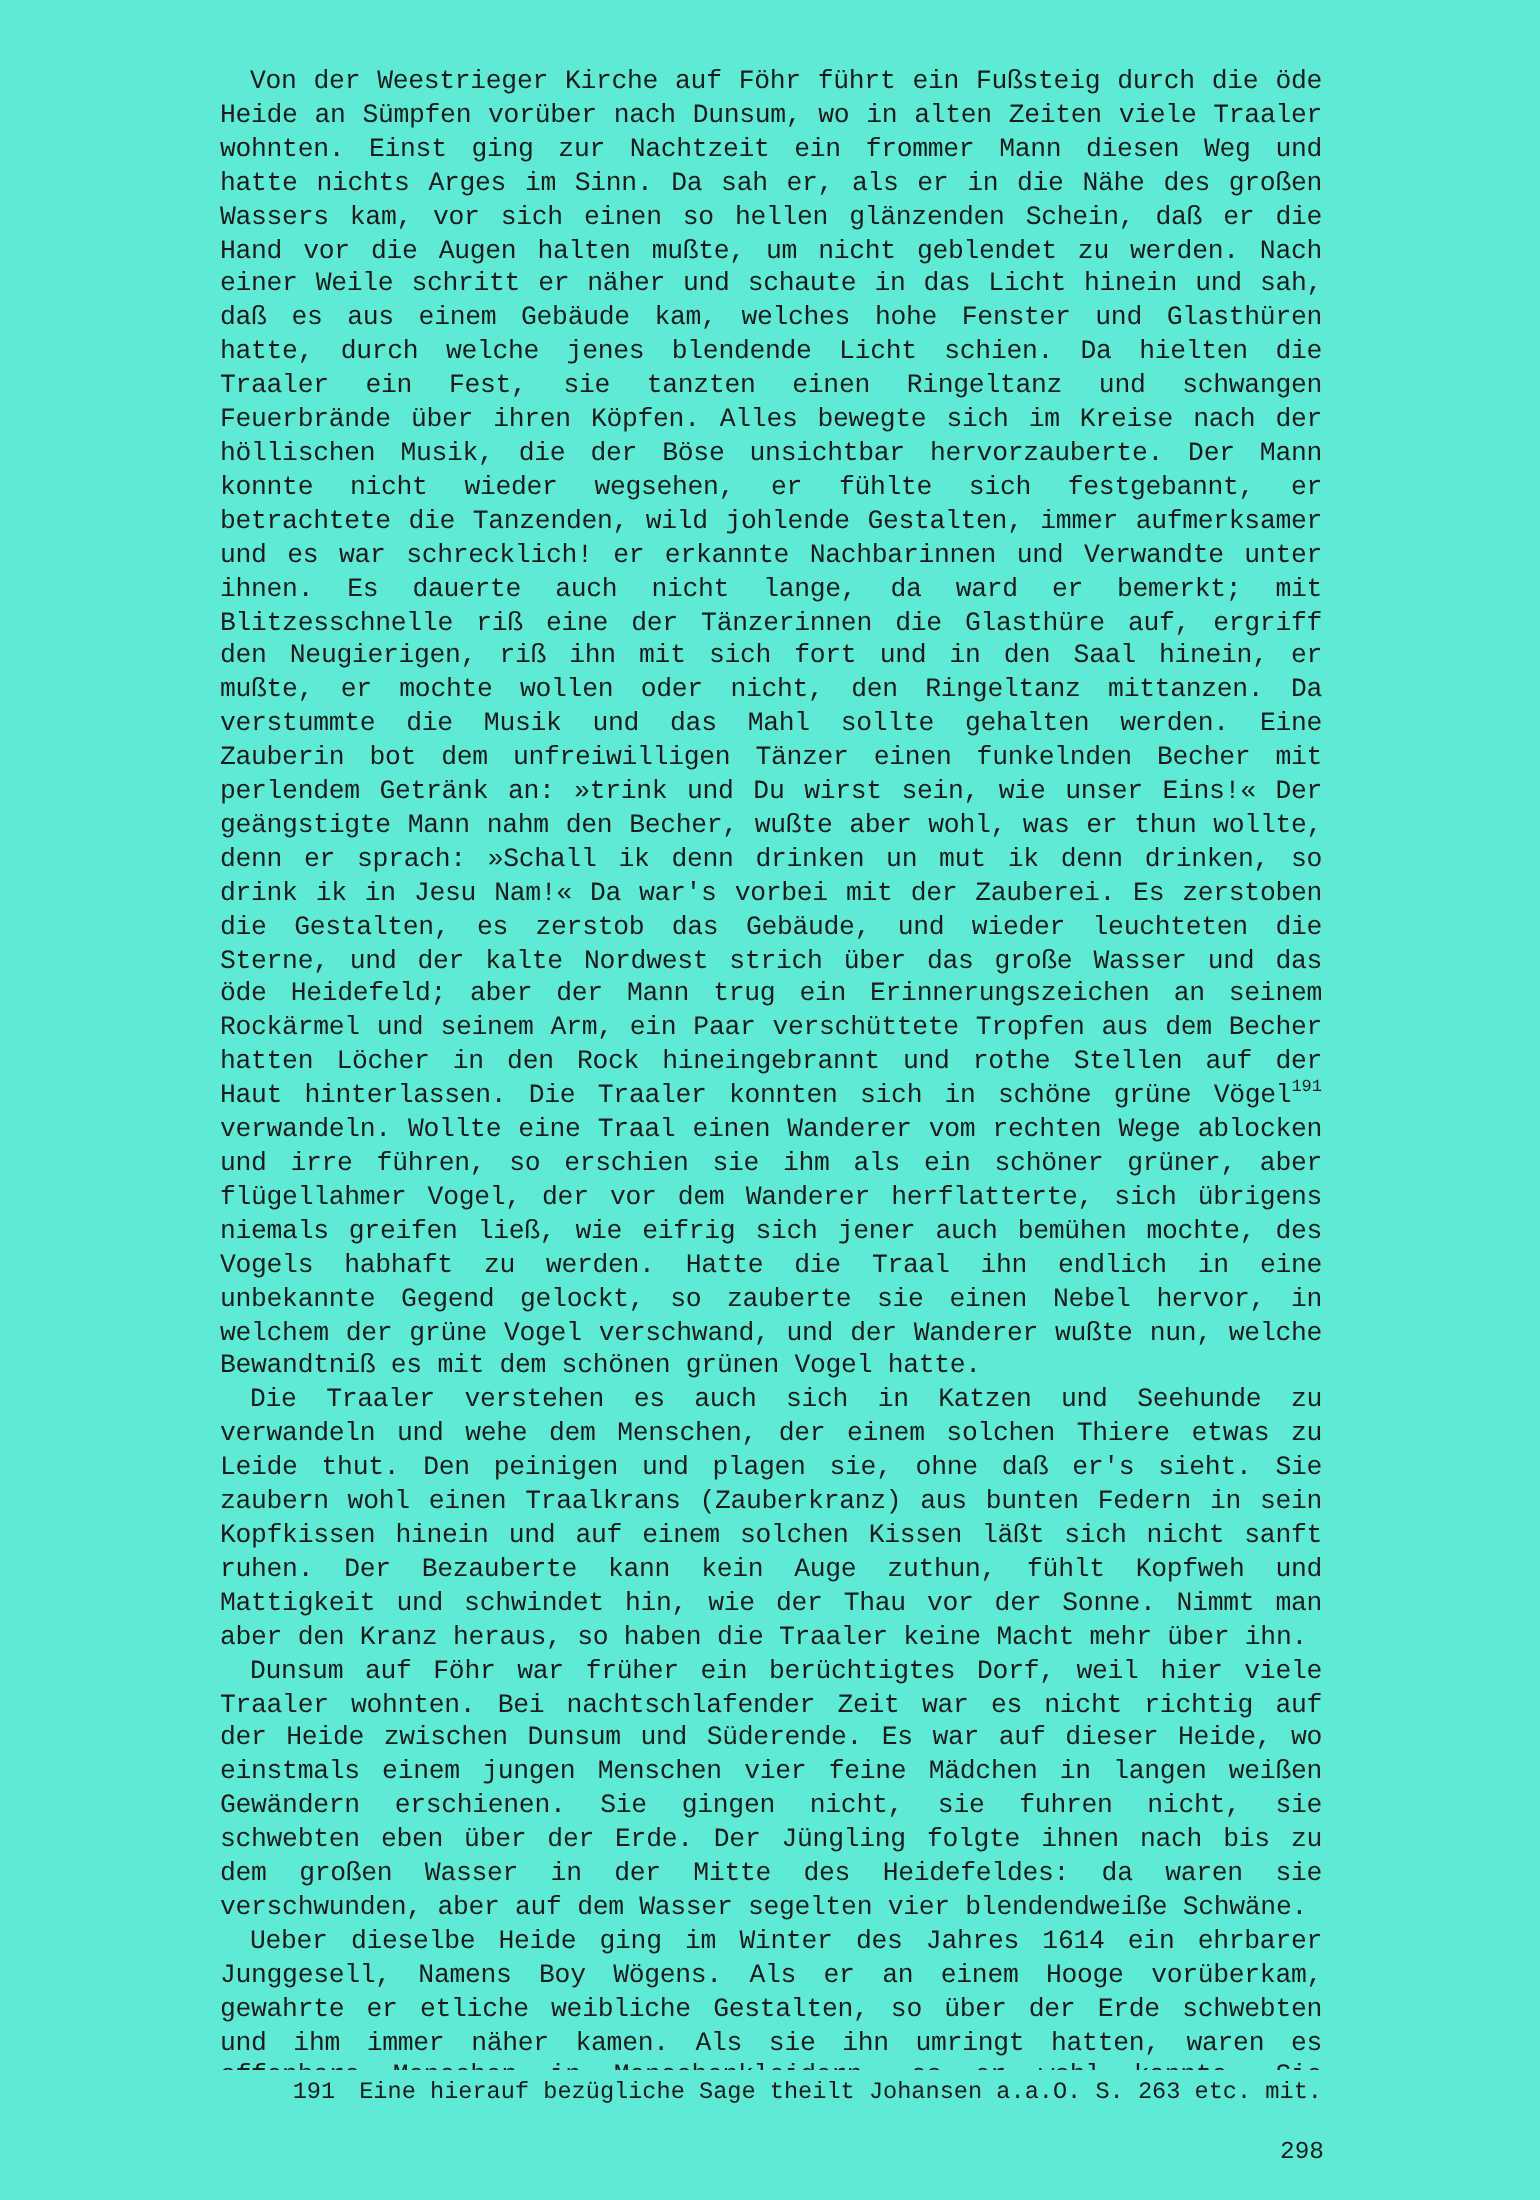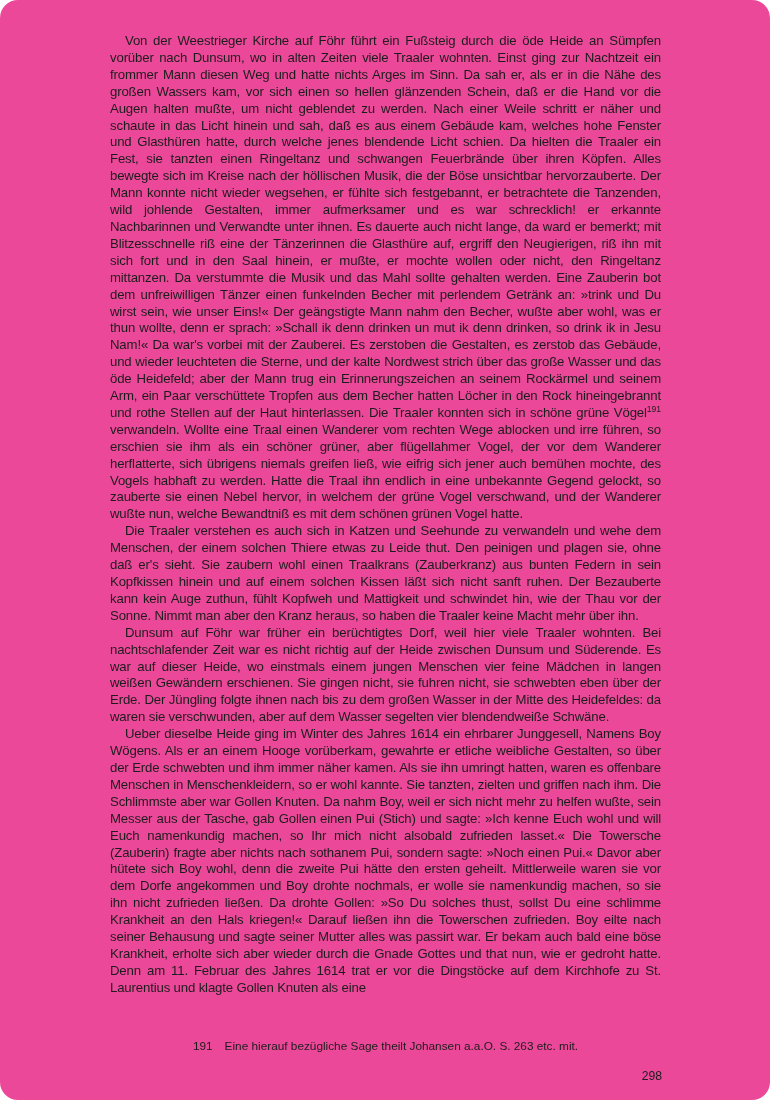--- a/index.html
+++ b/index.html
@@ -4,25 +4,24 @@
 <style>
   html, body {
     margin: 0;
     padding: 0;
     background: #ffffff;
   }
   .page {
     position: relative;
     width: 770px;
     height: 1100px;
-    background: #ec4899;
+    background: #5eead4;
     color: #1c1c1c;
-    font-family: Liberation Sans, sans-serif;
+    font-family: Liberation Mono, monospace;
     overflow: hidden;
-    border-radius: 18px;
   }
   .body-text {
     position: absolute;
     left: 110px;
     top: 33px;
     width: 551px;
     max-height: 1002px;
     overflow: hidden;
     text-align: justify;
     font-size: 13.2px;
@@ -42,21 +41,21 @@
     line-height: 0;
     letter-spacing: 0;
   }
   .footnote {
     position: absolute;
     left: 110px;
     top: 1039px;
     width: 551px;
     font-size: 11.8px;
     line-height: 14px;
-    text-align: center;
+    text-align: right;
   }
   .footnote .fn-number {
     margin-right: 12px;
   }
   .page-number {
     position: absolute;
     top: 1069px;
     right: 108px;
     font-size: 12.2px;
     color: #1c1c1c;

